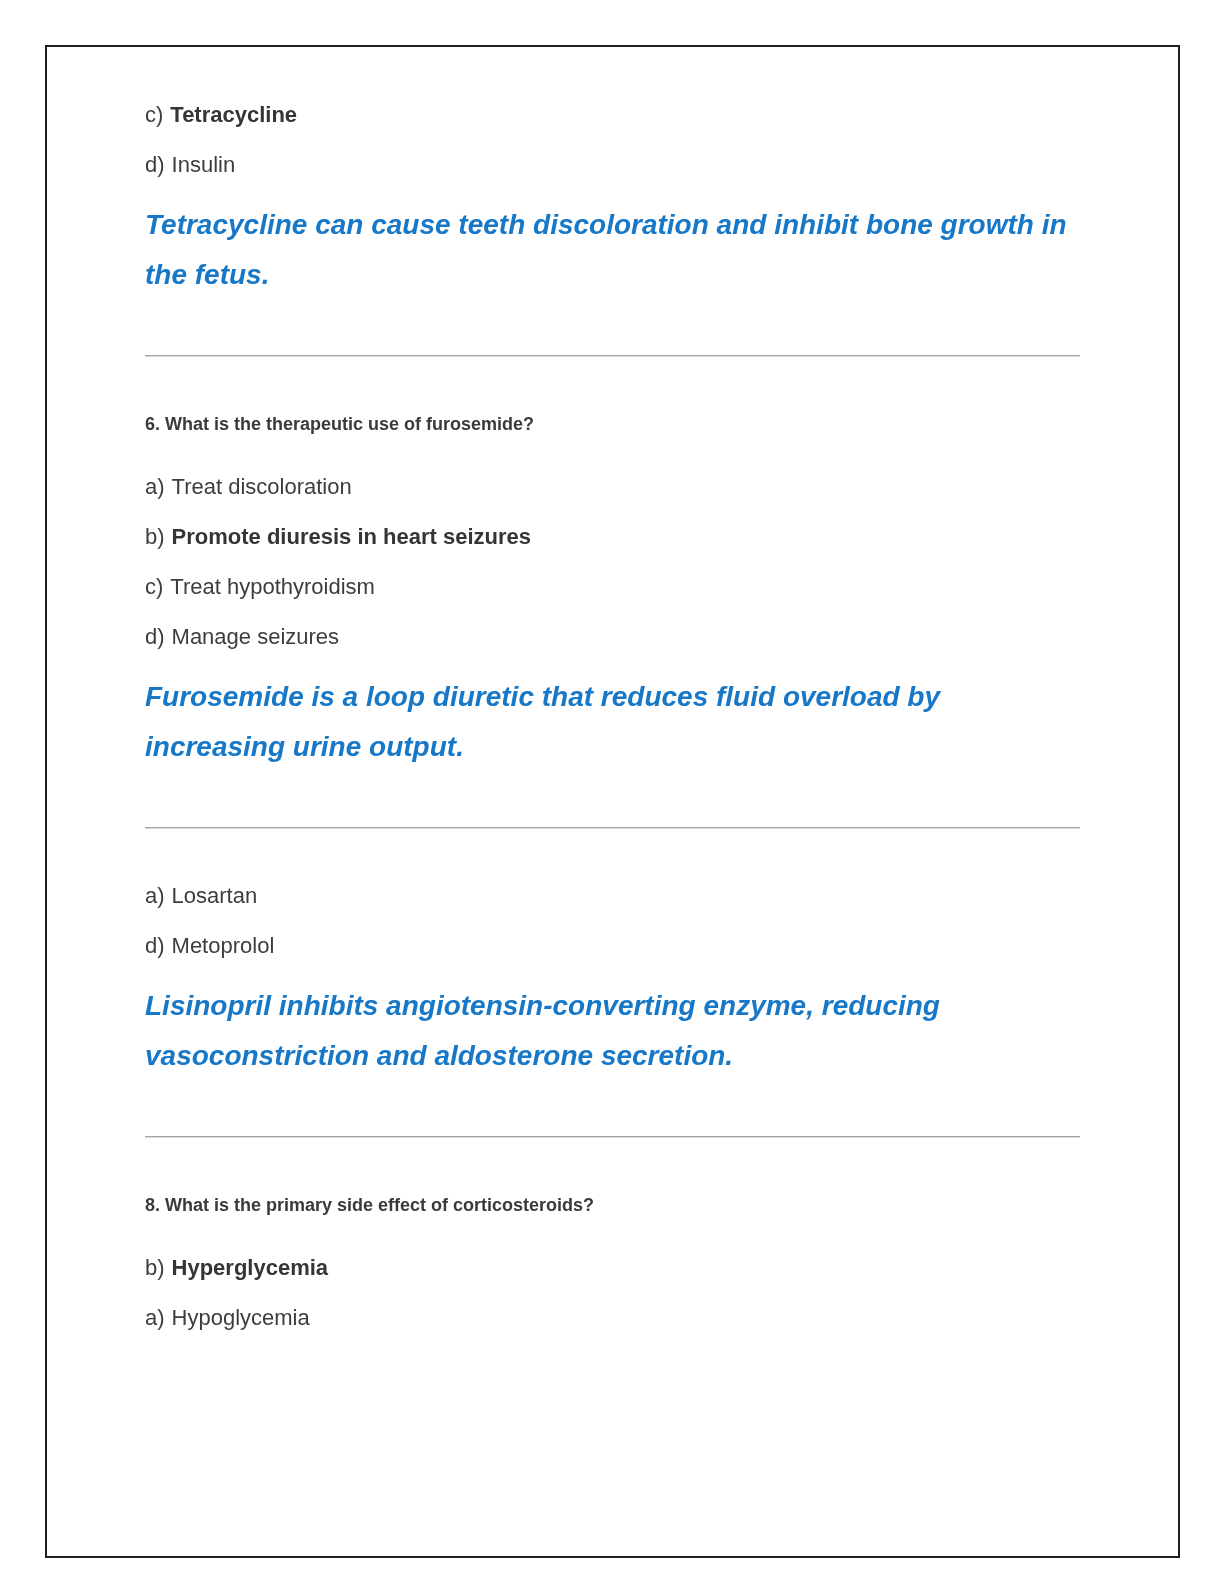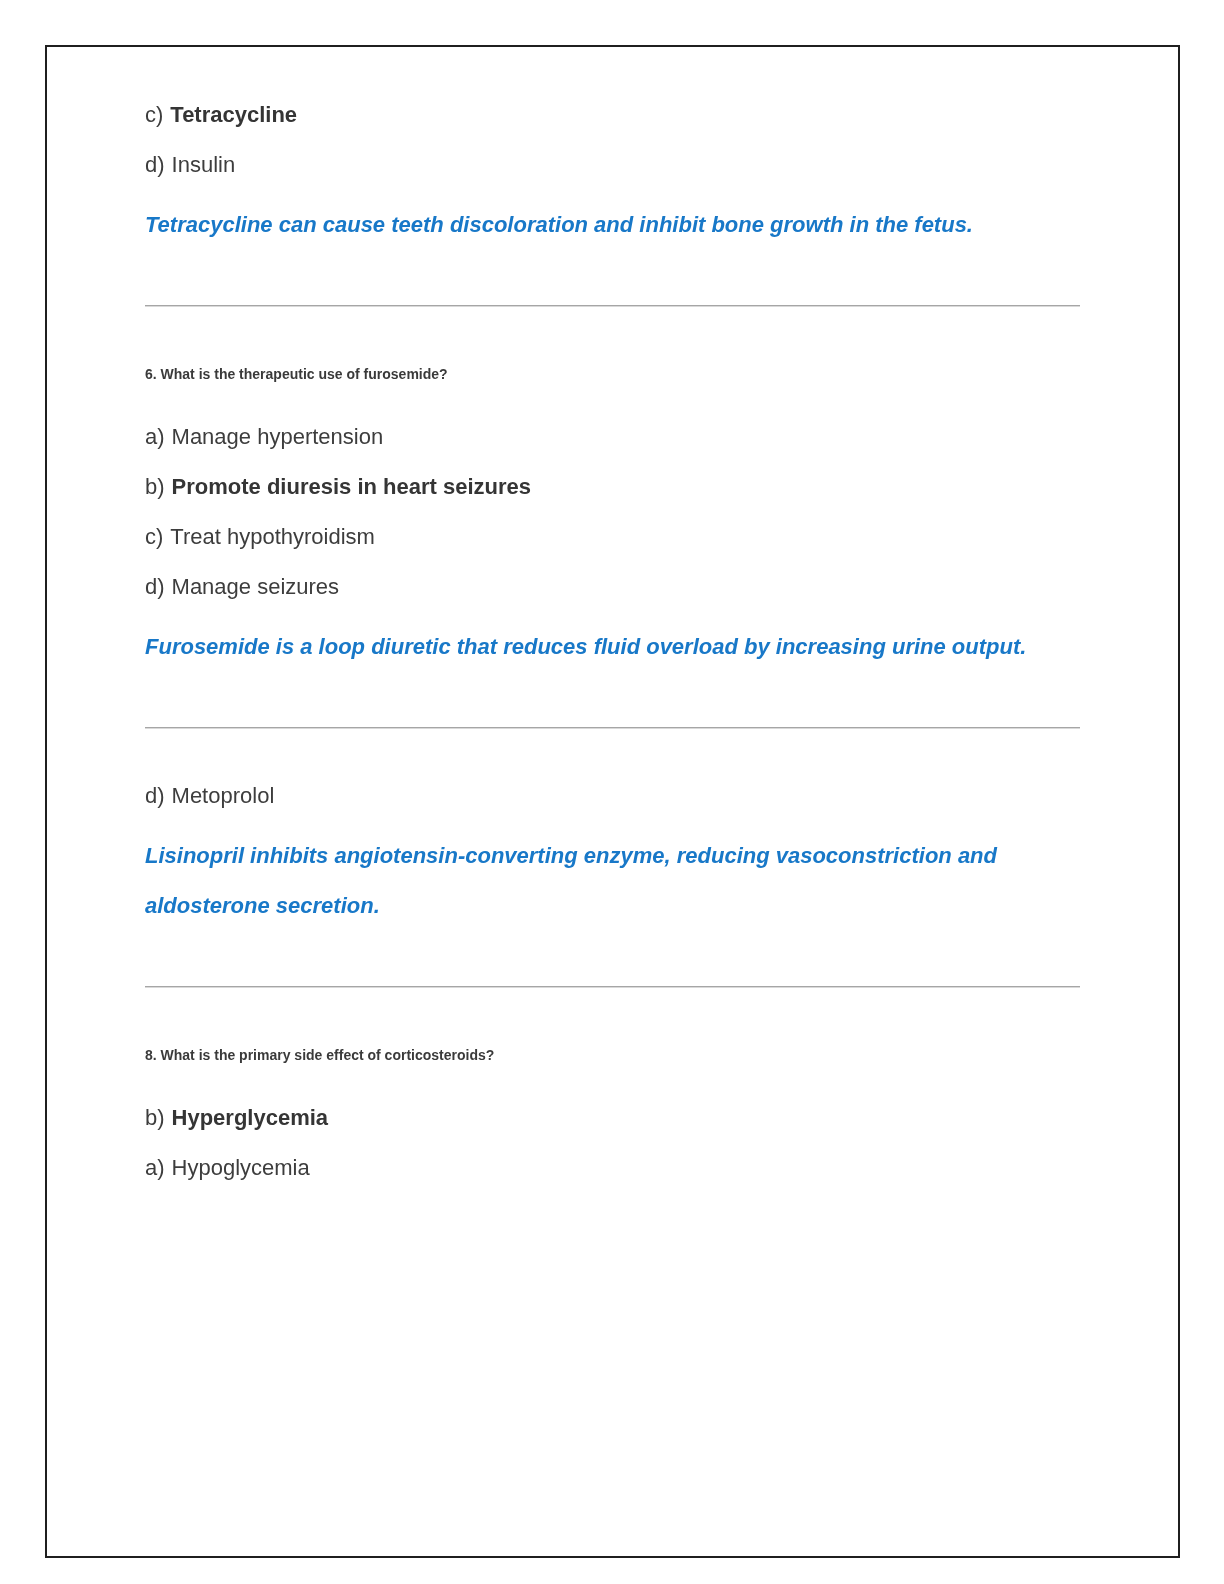--- a/index.html
+++ b/index.html
@@ -27,36 +27,36 @@
     border: 2px solid #1f1f1f;
     pointer-events: none;
   }
   .content {
     position: relative;
     padding: 100px 104px 0 145px;
     color: #3d3d3d;
   }
   .question { margin: 0; }
   .qtitle {
-    font-size: 14px;
+    font-size: 18px;
     line-height: 30px;
     font-weight: bold;
     color: #3a3a3a;
     margin: 0 0 33px 0;
   }
   .option {
     font-size: 22px;
     line-height: 30px;
     margin: 0 0 20px 0;
     color: #3d3d3d;
   }
   .option .prefix { margin-right: 7px; }
   .option .strong { font-weight: bold; color: #353535; }
   .explanation {
-    font-size: 22px;
+    font-size: 28px;
     line-height: 50px;
     font-weight: bold;
     font-style: italic;
     color: #1878c8;
     margin: 2px 0 0 0;
     max-width: 935px;
   }
   .divider {
     height: 2px;
     background: #a6a6a6;
@@ -81,37 +81,40 @@
         <span class="prefix">d)</span><span>Insulin</span>
       </p>
       <p class="explanation">Tetracycline can cause teeth discoloration and inhibit bone growth in the fetus.</p>
     </section>
 
     <div class="divider"></div>
 
     <section class="question">
       <p class="qtitle">6. What is the therapeutic use of furosemide?</p>
       <p class="option">
-        <span class="prefix">a)</span><span>Manage hypertension</span>
+        <span class="prefix">a)</span><span>Treat discoloration</span>
       </p>
       <p class="option">
         <span class="prefix">b)</span><span class="strong">Promote diuresis in heart seizures</span>
       </p>
       <p class="option">
         <span class="prefix">c)</span><span>Treat hypothyroidism</span>
       </p>
       <p class="option">
         <span class="prefix">d)</span><span>Manage seizures</span>
       </p>
       <p class="explanation">Furosemide is a loop diuretic that reduces fluid overload by increasing urine output.</p>
     </section>
 
     <div class="divider"></div>
 
     <section class="question">
+      <p class="option">
+        <span class="prefix">a)</span><span>Losartan</span>
+      </p>
       <p class="option">
         <span class="prefix">d)</span><span>Metoprolol</span>
       </p>
       <p class="explanation">Lisinopril inhibits angiotensin-converting enzyme, reducing vasoconstriction and aldosterone secretion.</p>
     </section>
 
     <div class="divider"></div>
 
     <section class="question">
       <p class="qtitle">8. What is the primary side effect of corticosteroids?</p>

